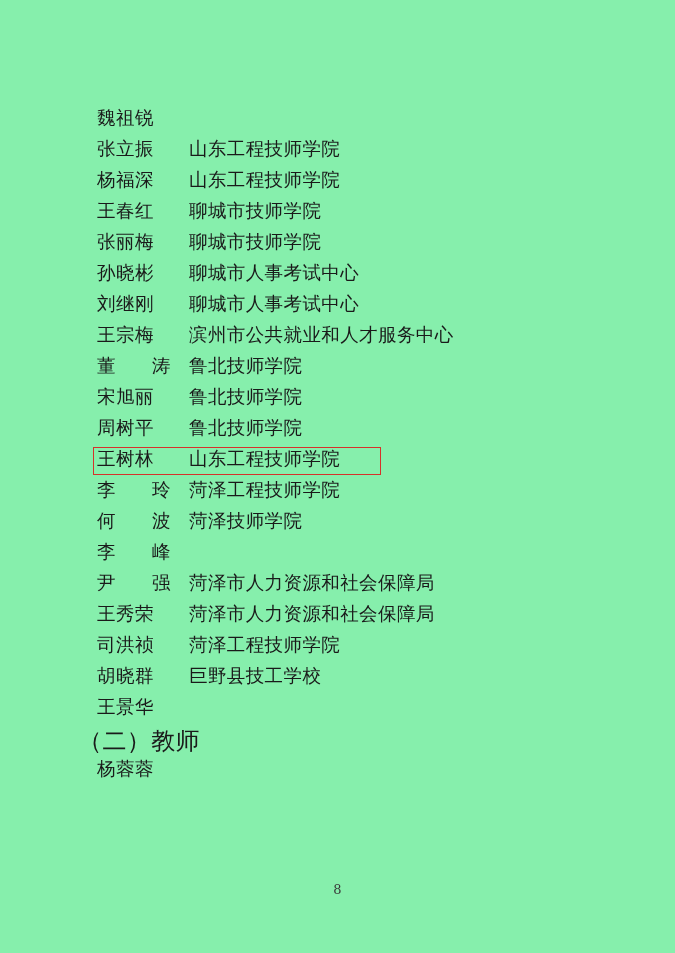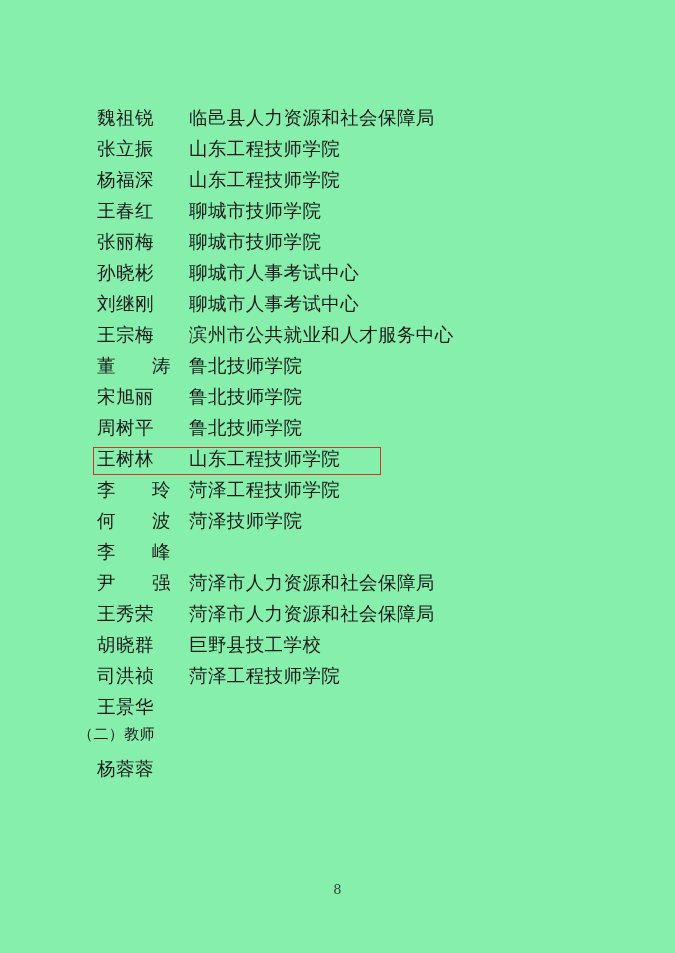--- a/index.html
+++ b/index.html
@@ -61,21 +61,21 @@
     left: 93px;
     top: 1px;
     width: 288px;
     height: 28px;
     border: 1.6px solid #d6312a;
     box-sizing: border-box;
   }
   .section-head {
     height: 31px;
     padding-left: 78px;
-    font-size: 15px;
+    font-size: 24px;
     letter-spacing: 0.4px;
     white-space: nowrap;
   }
   .page-number {
     position: absolute;
     left: 0;
     top: 882px;
     width: 675px;
     text-align: center;
     font-size: 13px;
@@ -83,21 +83,20 @@
     font-family: "DejaVu Serif", "Liberation Serif", serif;
   }
 </style>
 </head>
 <body>
 
 <div class="page">
   <div class="content">
       <div class="entry">
         <div class="name">魏祖锐</div>
-        <div class="org">临邑县人力资源和社会保障局</div>
       </div>
       <div class="entry">
         <div class="name">张立振</div>
         <div class="org">山东工程技师学院</div>
       </div>
       <div class="entry">
         <div class="name">杨福深</div>
         <div class="org">山东工程技师学院</div>
       </div>
       <div class="entry">
@@ -165,26 +164,26 @@
           <span>尹</span>
           <span>强</span>
         </div>
         <div class="org">菏泽市人力资源和社会保障局</div>
       </div>
       <div class="entry">
         <div class="name">王秀荣</div>
         <div class="org">菏泽市人力资源和社会保障局</div>
       </div>
       <div class="entry">
+        <div class="name">司洪祯</div>
+        <div class="org">菏泽工程技师学院</div>
+      </div>
+      <div class="entry">
         <div class="name">胡晓群</div>
         <div class="org">巨野县技工学校</div>
-      </div>
-      <div class="entry">
-        <div class="name">司洪祯</div>
-        <div class="org">菏泽工程技师学院</div>
       </div>
       <div class="entry">
         <div class="name">王景华</div>
       </div>
       <div class="section-head">（二）教师</div>
       <div class="entry">
         <div class="name">杨蓉蓉</div>
       </div>
     </div>
   <div class="page-number">8</div>

